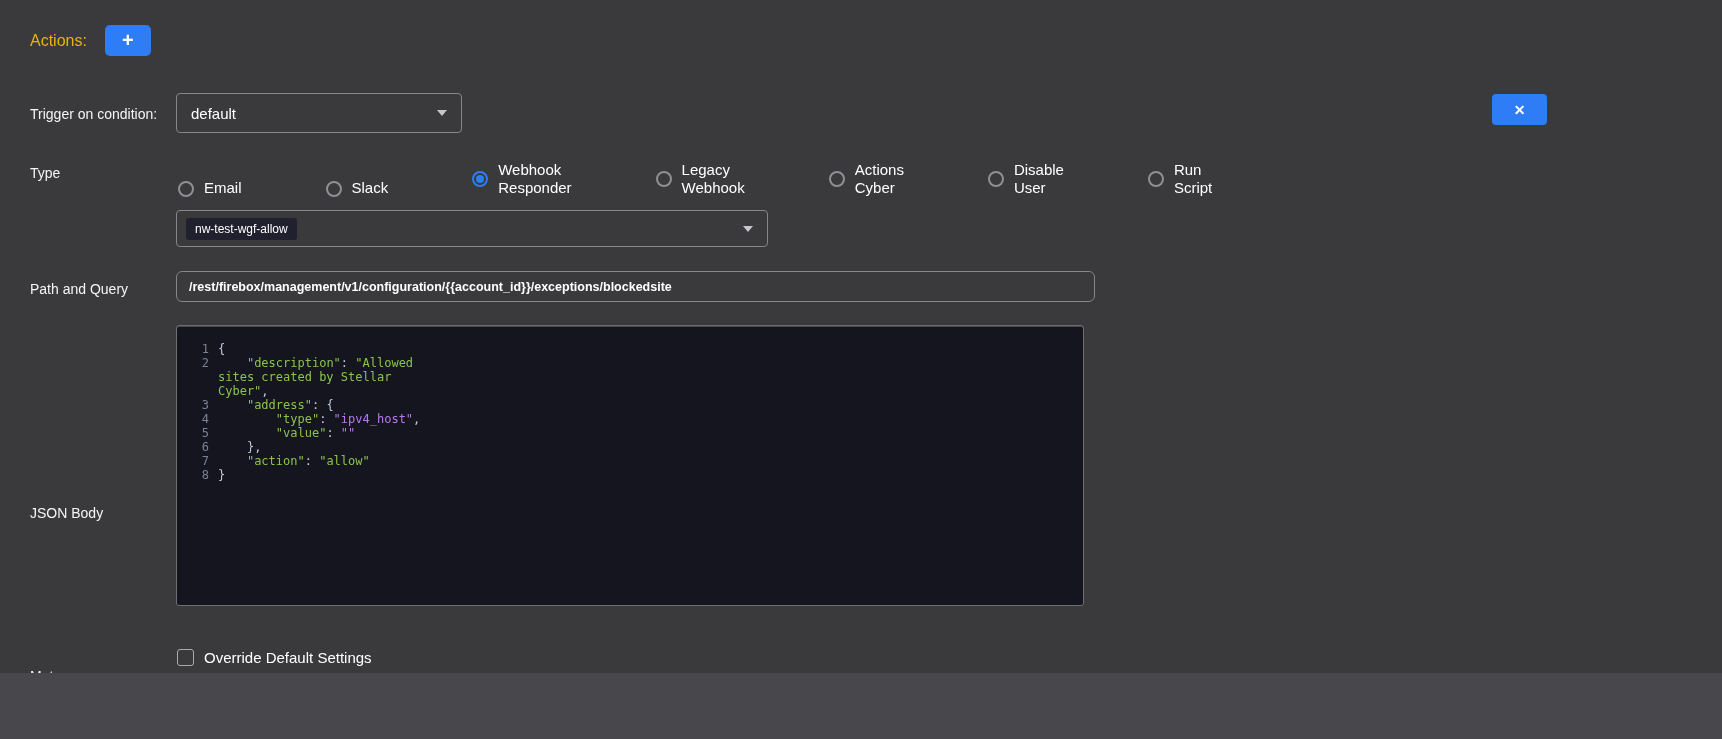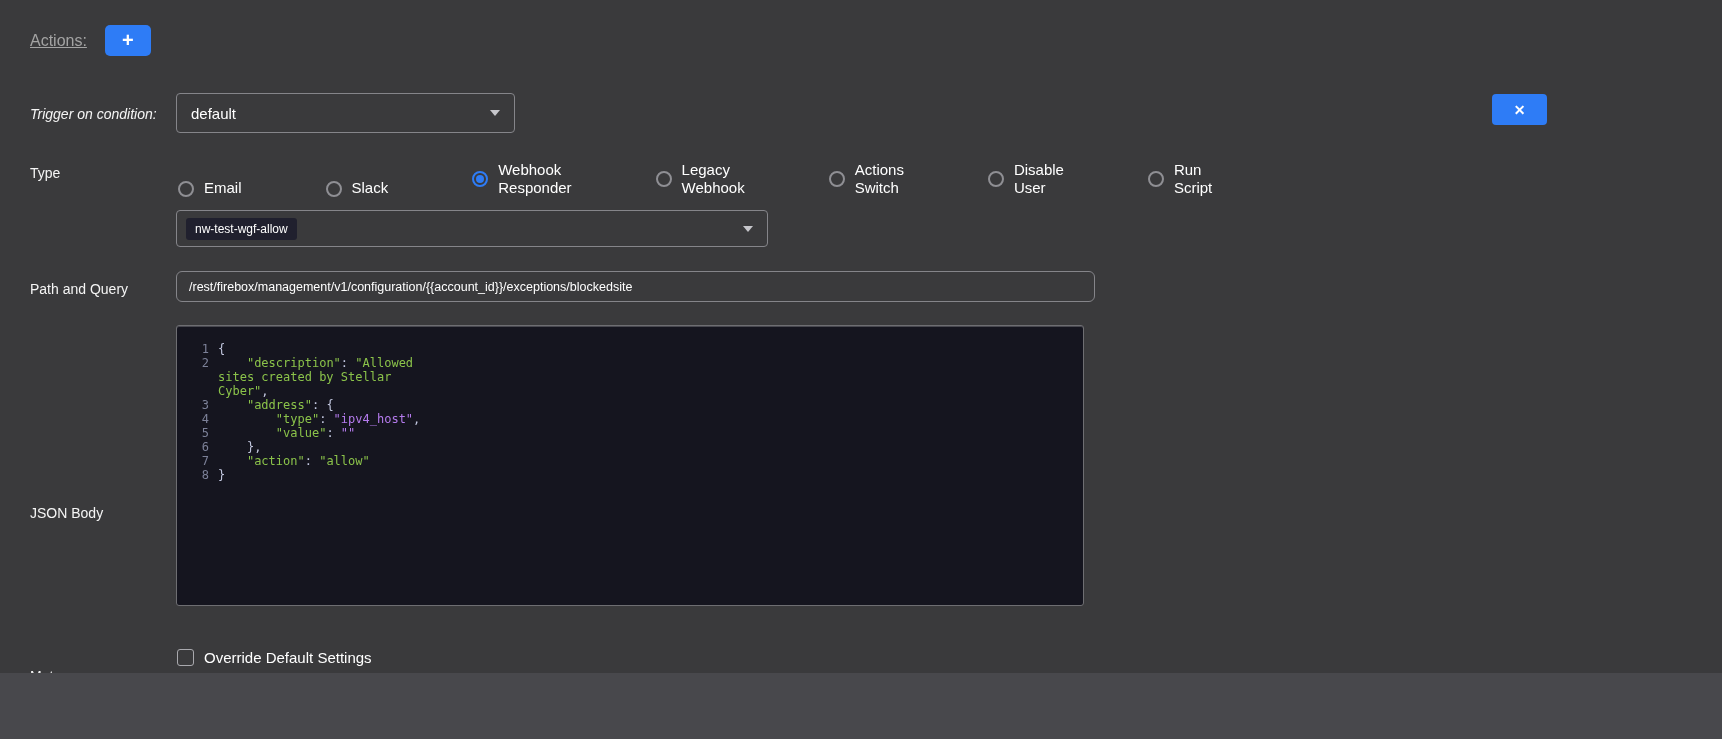--- a/index.html
+++ b/index.html
@@ -4,35 +4,35 @@
 <style>
   html,body{margin:0;padding:0;background:#3a3a3c;}
   .container{
     position:relative;width:1722px;height:739px;background:#3a3a3c;
     font-family:"Liberation Sans",sans-serif;color:#ffffff;overflow:hidden;
   }
   .row-label{position:absolute;left:30px;font-size:14px;color:#f5f5f5;}
 
   
   .actions-row{position:absolute;left:30px;top:25px;display:flex;align-items:center;gap:18px;}
-  .actions-label{font-size:16px;color:#a3a3a3;text-decoration:underline;}
+  .actions-label{font-size:16px;color:#eab308;}
   .btn-blue{
     background:#2e7cf6;border:none;border-radius:5px;color:#fff;
     display:flex;align-items:center;justify-content:center;cursor:pointer;
     font-family:"Liberation Sans",sans-serif;
   }
   .add-btn{width:46px;height:31px;font-size:20px;font-weight:700;}
   .close-btn{position:absolute;left:1492px;top:94px;width:55px;height:31px;border-radius:4px;font-size:14px;font-weight:700;}
 
   
   .dd{
     position:absolute;border:1px solid #85858a;border-radius:4px;box-sizing:border-box;
     display:flex;align-items:center;padding:0 14px;cursor:pointer;background:#3a3a3c;
   }
-  .dd-trigger{left:176px;top:93px;width:339px;height:40px;font-size:15px;}
+  .dd-trigger{left:176px;top:93px;width:286px;height:40px;font-size:15px;}
   .dd-responder{left:176px;top:210px;width:592px;height:37px;padding-left:9px;}
   .chev{
     margin-left:auto;width:0;height:0;flex:none;
     border-left:5px solid transparent;border-right:5px solid transparent;border-top:6px solid #c6c6cb;
   }
   .chip{background:#20202e;border-radius:3px;padding:4px 9px;font-size:12px;color:#ffffff;}
 
   
   .type-options{position:absolute;left:178px;top:146px;height:52px;display:flex;align-items:flex-end;gap:84px;}
   .radio-option{display:flex;align-items:center;gap:10px;cursor:pointer;}
@@ -45,21 +45,21 @@
     content:"";position:absolute;left:2px;top:2px;right:2px;bottom:2px;
     background:#2e7cf6;border-radius:50%;
   }
   .radio-label{font-size:15px;line-height:1.25;color:#ffffff;}
   .radio-line{display:block;}
 
   
   .path-input{
     position:absolute;left:176px;top:271px;width:919px;height:31px;box-sizing:border-box;
     background:#3a3a3c;border:1px solid #85858a;border-radius:6px;color:#ffffff;
-    font-family:"Liberation Sans",sans-serif;font-size:12.5px;font-weight:400;padding:0 12px;outline:none;
+    font-family:"Liberation Sans",sans-serif;font-size:12.5px;font-weight:700;padding:0 12px;outline:none;
   }
 
   
   .editor{
     position:absolute;left:176px;top:325px;width:908px;height:281px;box-sizing:border-box;
     background:#15151f;border:1px solid #6e6e72;border-radius:3px;
     box-shadow:inset 0 1px 0 rgba(255,255,255,0.22);
     font-family:"DejaVu Sans Mono",monospace;font-size:12px;line-height:14px;
     overflow:hidden;padding:16px 0 0 6px;cursor:text;
   }
@@ -85,21 +85,21 @@
 
 <div class="container">
 
   <div class="actions-row">
     <span class="actions-label">Actions:</span>
     <button class="btn-blue add-btn">
       <span>+</span>
     </button>
   </div>
 
-  <span class="row-label" style="top:106px;font-style:italic;">Trigger on condition:</span>
+  <span class="row-label" style="top:106px;">Trigger on condition:</span>
   <div class="dd dd-trigger">
     <span>default</span>
     <span class="chev"></span>
   </div>
 
   <button class="btn-blue close-btn">
     <span>✕</span>
   </button>
 
   <span class="row-label" style="top:165px;">Type</span>
@@ -127,21 +127,21 @@
         <span class="radio"></span>
         <span class="radio-label">
           <span class="radio-line">Legacy</span>
           <span class="radio-line">Webhook</span>
         </span>
       </div>
       <div class="radio-option">
         <span class="radio"></span>
         <span class="radio-label">
           <span class="radio-line">Actions</span>
-          <span class="radio-line">Switch</span>
+          <span class="radio-line">Cyber</span>
         </span>
       </div>
       <div class="radio-option">
         <span class="radio"></span>
         <span class="radio-label">
           <span class="radio-line">Disable</span>
           <span class="radio-line">User</span>
         </span>
       </div>
       <div class="radio-option">

